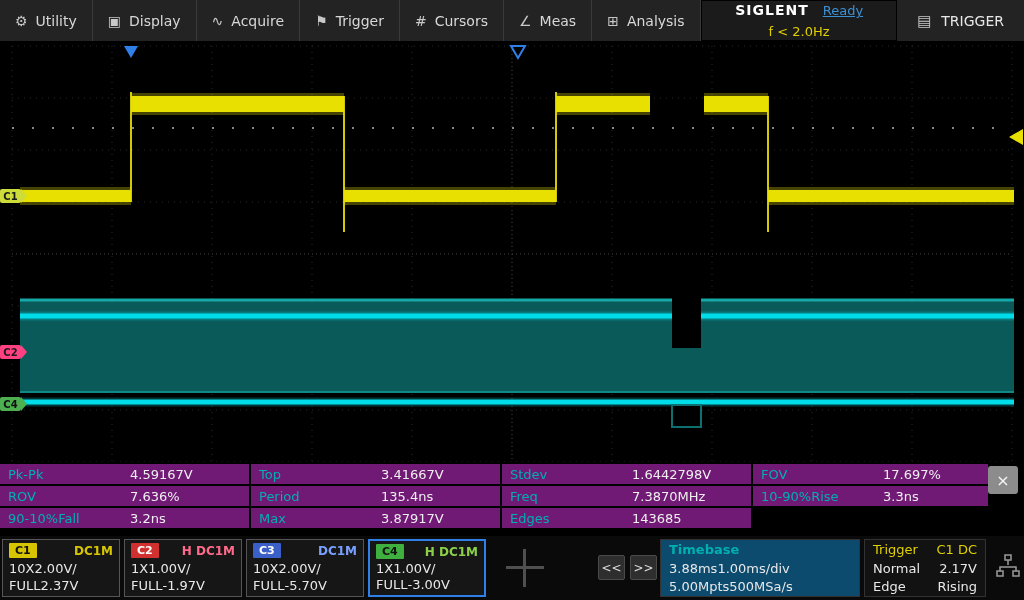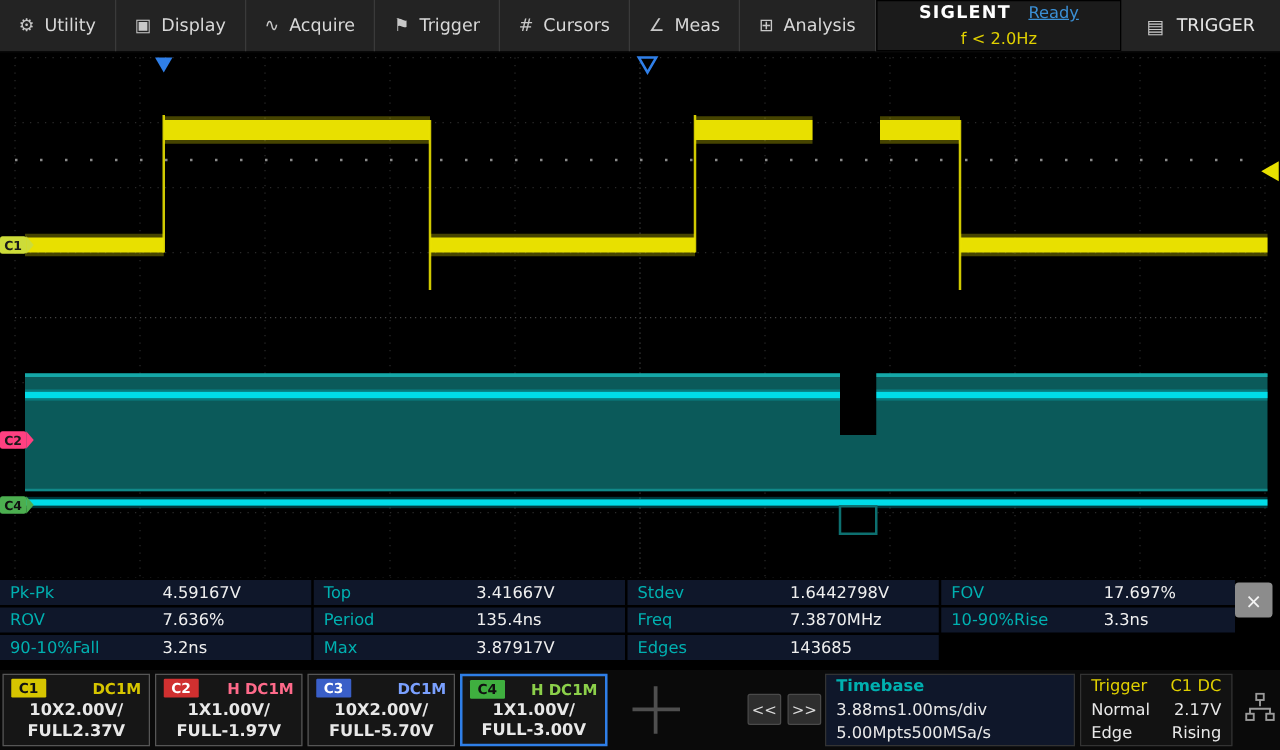--- a/index.html
+++ b/index.html
@@ -23,21 +23,21 @@
   .trigger-head { display:flex; align-items:center; gap:10px; padding:0 20px; color:#e8e8e8; font-size:14px; }
   .th-icon { font-size:15px; color:#c8c8c8; }
 
   
   #wave-svg { position:absolute; top:42px; left:0; background:#000; }
 
   
   .measure-panel { position:absolute; top:464px; left:0; width:988px;
                    display:grid; grid-template-columns:249px 249px 249px 235px;
                    grid-auto-rows:20px; gap:2px; background:#000; }
-  .m-cell { background:#0f172a; display:flex; align-items:center; padding-left:8px;
+  .m-cell { background:#701a75; display:flex; align-items:center; padding-left:8px;
             font-size:13px; overflow:hidden; white-space:nowrap; }
   .m-cell.m-empty { background:transparent; }
   .m-label { color:var(--teal,#00b0b0); width:122px; flex:none; }
   .m-value { color:#efefef; }
   .panel-close { position:absolute; top:466px; right:6px; width:30px; height:28px;
                  background:#8c8c8c; border-radius:3px; color:#f4f4f4; font-size:16px;
                  display:flex; align-items:center; justify-content:center; cursor:pointer; }
 
   
   .bottombar { position:absolute; top:536px; left:0; width:1024px; height:64px; background:#0a0a0a; }
@@ -50,29 +50,29 @@
   .ch-chip { font-size:11px; font-weight:bold; padding:0 6px; height:15px; line-height:15px; border-radius:1px; }
   .ch0 .ch-chip { background:var(--c1,#d6c500); color:#111; }
   .ch1 .ch-chip { background:var(--c2,#d03030); color:#fff; }
   .ch2 .ch-chip { background:var(--c3,#3a5fc8); color:#fff; }
   .ch3 .ch-chip { background:var(--c4,#3faf3f); color:#111; }
   .ch-coupling { font-size:12px; font-weight:bold; }
   .ch0 .ch-coupling { color:var(--c1,#d6c500); }
   .ch1 .ch-coupling { color:var(--c2-text,#ff6a8a); }
   .ch2 .ch-coupling { color:var(--c3-text,#7aa0ff); }
   .ch3 .ch-coupling { color:var(--c4-text,#8cd04a); }
-  .ch-row { display:flex; justify-content:center;font-weight:bold; }
+  .ch-row { display:flex; justify-content:flex-start; }
   .move-cross { position:absolute; left:506px; top:13px; width:38px; height:38px; cursor:pointer; }
   .move-cross::before { content:""; position:absolute; left:0; top:17px; width:38px; height:3px; background:#4f4f4f; }
   .move-cross::after  { content:""; position:absolute; left:17px; top:0; width:3px; height:38px; background:#4f4f4f; }
   .nav-btn { position:absolute; top:19px; width:27px; height:25px; background:#2e2e2e;
              border:1px solid #4a4a4a; border-radius:2px; color:#ddd; font-size:12px;
              display:flex; align-items:center; justify-content:center; cursor:pointer; }
   #prev-btn { left:598px; } #next-btn { left:630px; }
-  .tb-box { position:absolute; left:660px; top:3px; width:200px; height:58px; background:#0f172a;
+  .tb-box { position:absolute; left:660px; top:3px; width:200px; height:58px; background:#0c4a6e;
             border:1px solid #333; padding:2px 8px; font-size:13px; color:#e8e8e8;
             display:flex; flex-direction:column; justify-content:space-between; cursor:pointer; }
   .tb-title { color:var(--teal,#00b0b0); font-weight:bold; }
   .tb-row { display:flex; justify-content:flex-start; }
   .trg-box { position:absolute; left:864px; top:3px; width:122px; height:58px; background:#121212;
              border:1px solid #333; padding:2px 8px; font-size:13px; color:#e8e8e8;
              display:flex; flex-direction:column; justify-content:space-between; cursor:pointer; }
   .trg-yellow { color:var(--yellow,#e0d000); }
   .trg-row { display:flex; justify-content:space-between; }
   .net-icon { position:absolute; left:996px; top:18px; cursor:pointer; }

